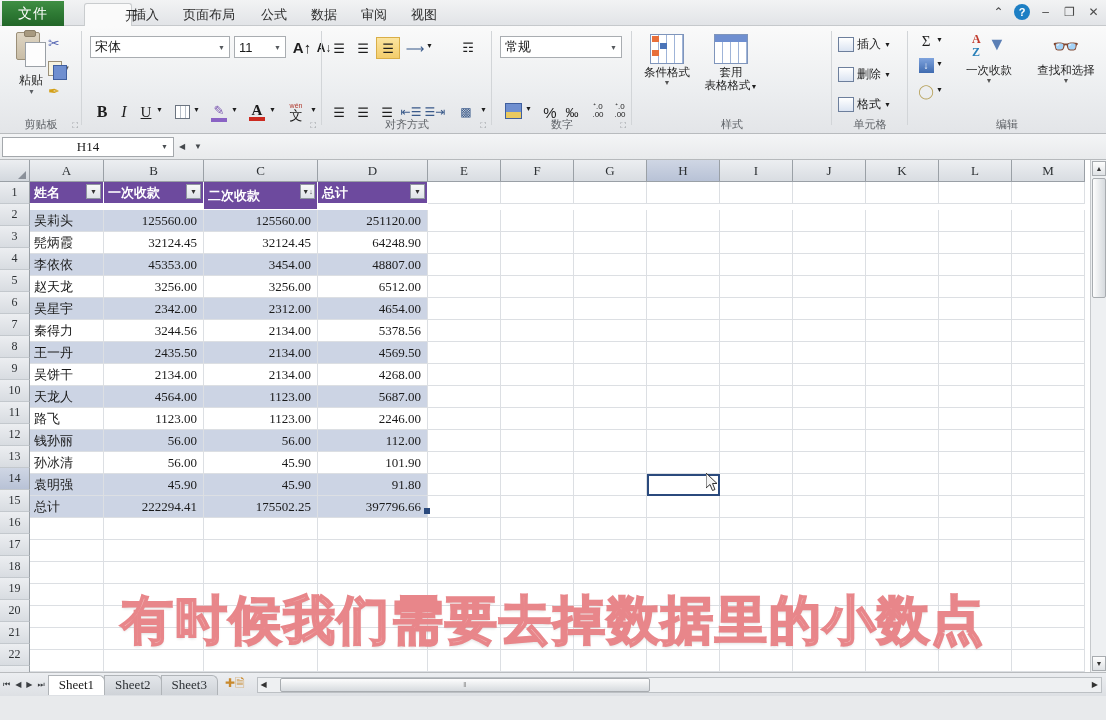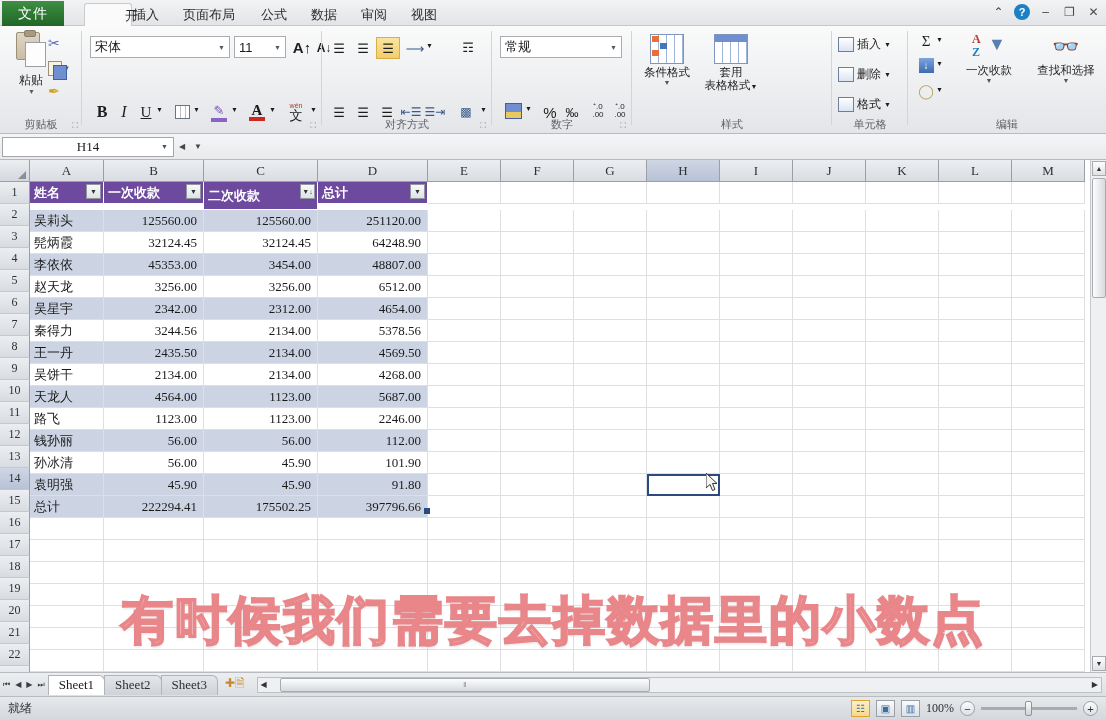--- a/index.html
+++ b/index.html
@@ -867,28 +867,14 @@
     <div class="stab">Sheet2</div>
     <div class="stab">Sheet3</div>
     <div style="padding:0 8px;font-size:12px;color:#c98a2e;">✚🗎</div>
     <div class="hscroll">
       <span style="font-size:8px;padding-left:3px;color:#333;">◀</span>
       <div class="hthumb">‖</div>
       <span style="position:absolute;right:3px;font-size:8px;color:#333;">▶</span>
     </div>
   </div>
 
-  <div class="statusbar">
-    <div class="status-text">就绪</div>
-    <div class="status-right">
-      <div class="viewbtn active">☷</div>
-      <div class="viewbtn">▣</div>
-      <div class="viewbtn">▥</div>
-      <div class="zoomtxt">100%</div>
-      <div class="zbtn">−</div>
-      <div class="zslider">
-          <div class="zknob"></div>
-        </div>
-      <div class="zbtn">+</div>
-    </div>
-  </div>
 
 </div>
 
 </body></html>

